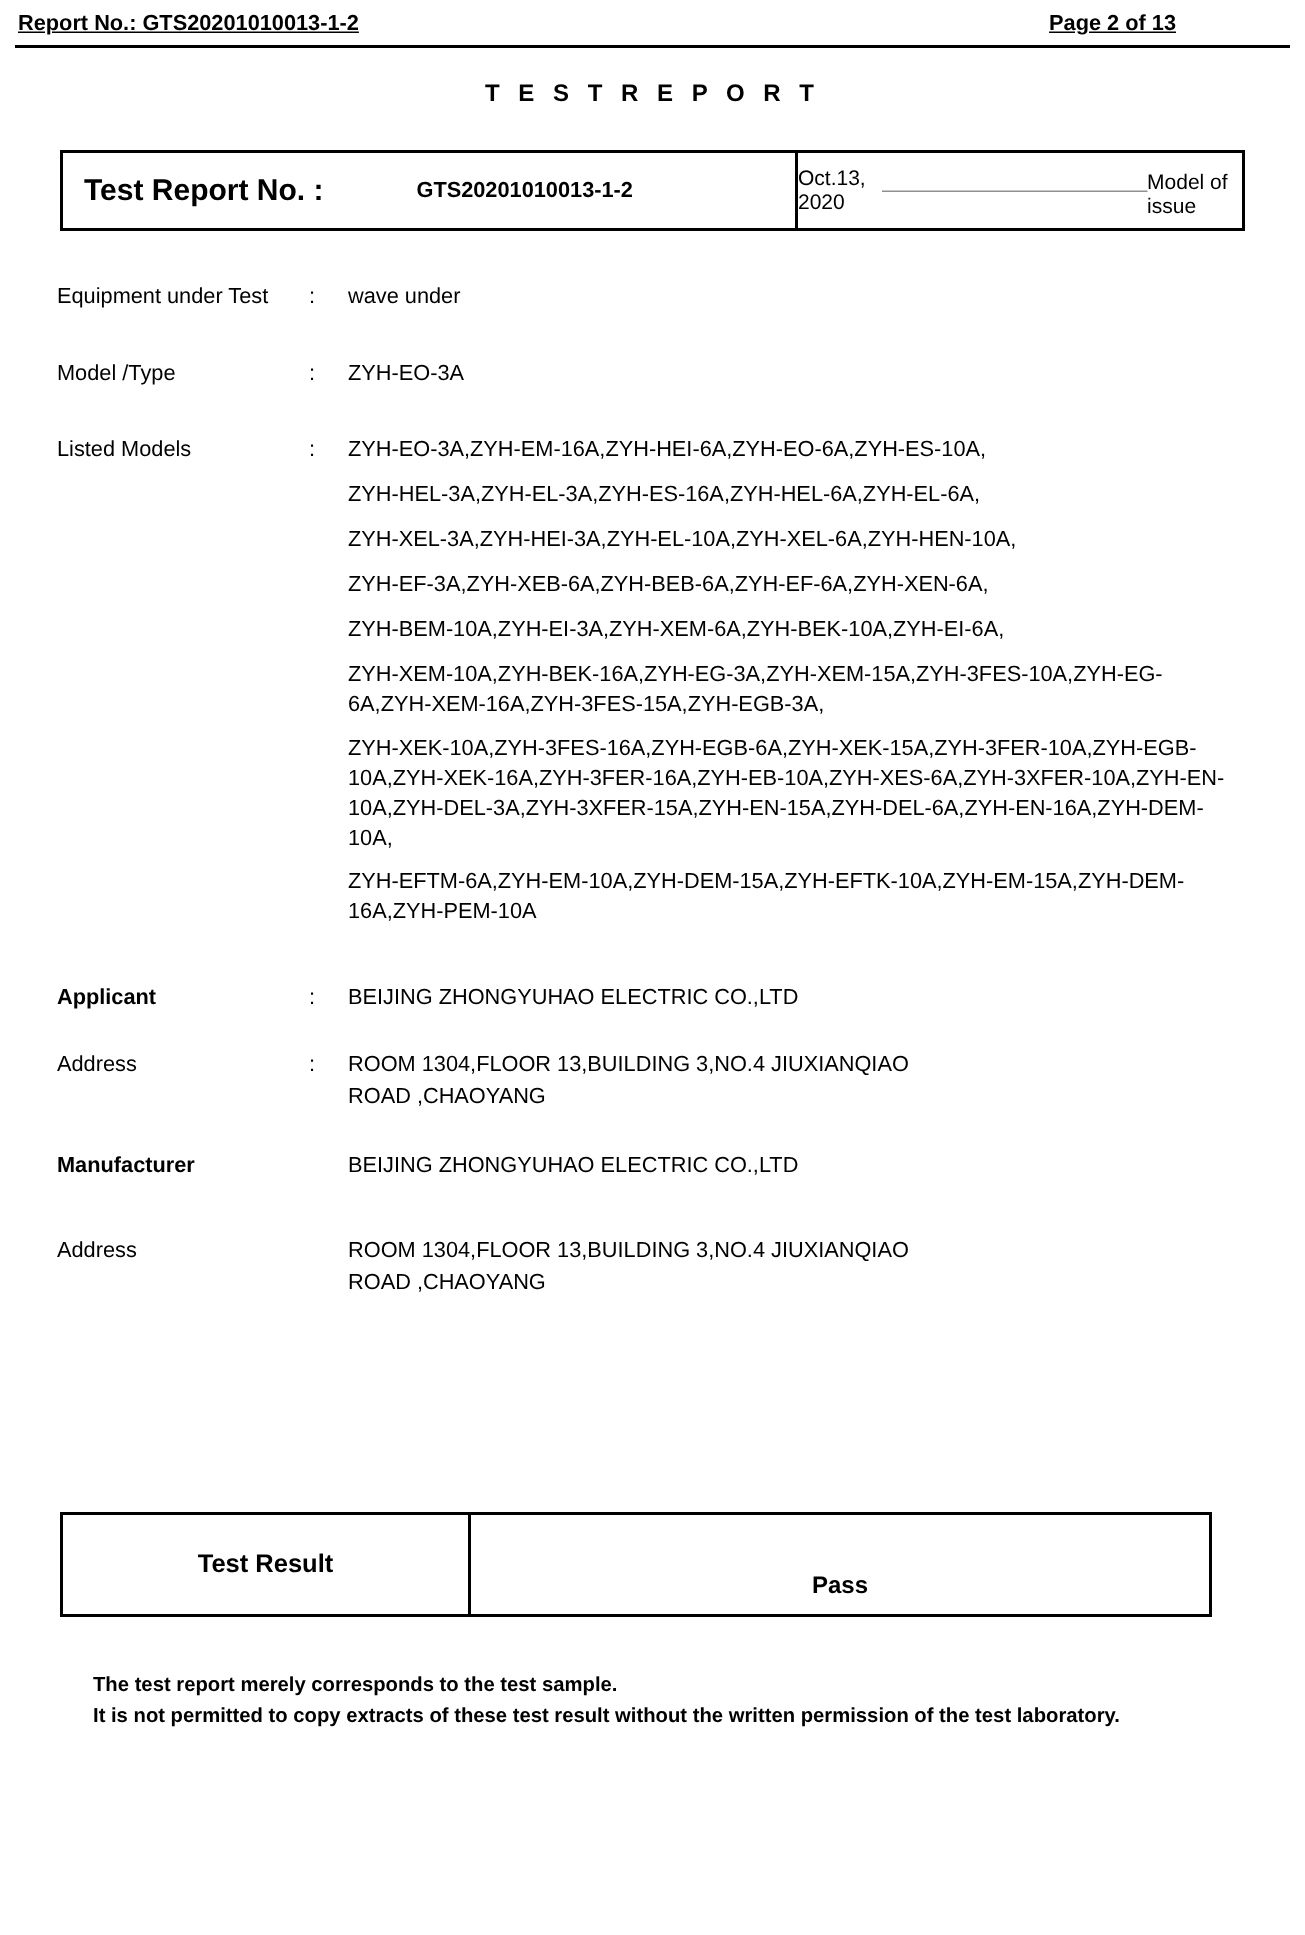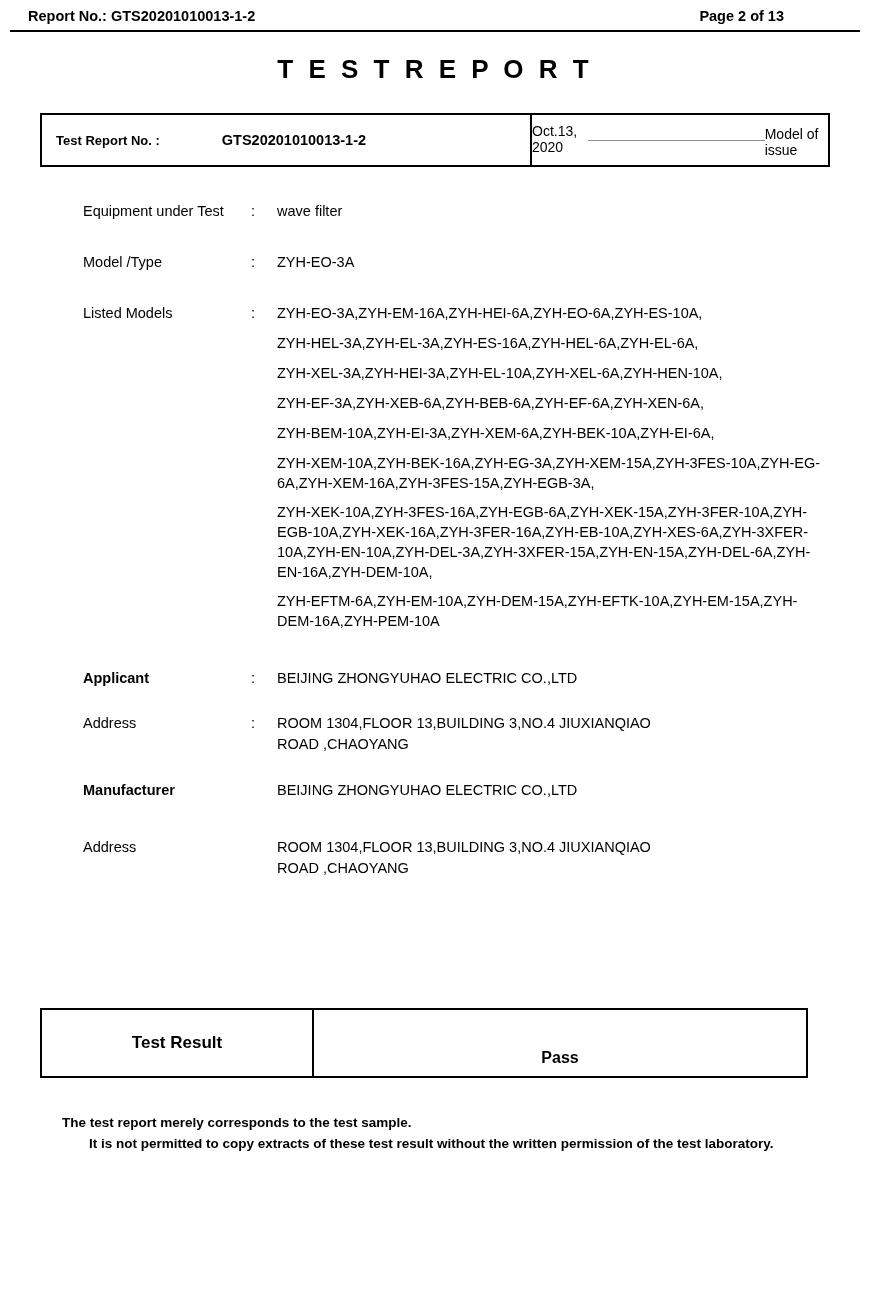--- a/index.html
+++ b/index.html
@@ -23,55 +23,56 @@
     position: relative;
   }
 
   
   .header {
     display: flex;
     justify-content: space-between;
     align-items: baseline;
     font-size: 14.5px;
     font-weight: bold;
-    padding: 8px 36px 0 28px;
+    padding: 8px 36px 0 12px;
+    text-decoration: underline;
   }
   .header .right {
     padding-right: 50px;
   }
   .header-rule {
     border-bottom: 2px solid #000;
     margin: 6px 10px 0 10px;
   }
 
   
   .doc-title {
     text-align: center;
-    font-size: 26px;
+    font-size: 16px;
     font-weight: bold;
     letter-spacing: 4px;
     margin-top: 22px;
   }
 
   
   .reportno-box {
     margin: 28px 40px 0 40px;
     border: 2px solid #000;
     display: flex;
     height: 50px;
   }
   .reportno-left {
     flex: 0 0 490px;
     display: flex;
     align-items: center;
     border-right: 2px solid #000;
     box-sizing: border-box;
   }
   .reportno-label {
-    font-size: 13px;
+    font-size: 20px;
     font-weight: bold;
     padding-left: 14px;
     white-space: nowrap;
   }
   .reportno-value {
     font-size: 14.5px;
     font-weight: bold;
     margin-left: 62px;
   }
   .reportno-right {
@@ -89,21 +90,21 @@
     border-top: 1px solid #8f8f8f;
     margin: 0 auto;
   }
   .reportno-right .caption {
     padding-top: 3px;
   }
 
   
   .fields {
     margin: 34px 0 0 0;
-    padding: 0 40px 0 83px;
+    padding: 0 40px 0 38px;
     font-size: 14.5px;
   }
   .field-row {
     display: flex;
     align-items: flex-start;
     margin-bottom: 22px;
   }
   .field-label {
     flex: 0 0 168px;
     line-height: 1.45;
@@ -168,21 +169,21 @@
   
   .footnote {
     position: absolute;
     left: 62px;
     right: 38px;
     top: 1113px;
     font-size: 13.5px;
     line-height: 1.55;
   }
   .footnote p { margin: 0; font-weight: bold; }
-  .footnote p.justify { text-align: justify; margin-left: 27px; }
+  .footnote p.justify { text-align: justify; }
 </style>
 </head>
 <body>
 
 <div class="page">
 
   <div class="header">
     <div class="left">Report No.: GTS20201010013-1-2</div>
     <div class="right">Page 2 of 13</div>
   </div>
@@ -200,21 +201,21 @@
       <div class="sep"></div>
       <div class="caption">Model of issue</div>
     </div>
   </div>
 
   <div class="fields">
 
     <div class="field-row row-eut">
       <div class="field-label">Equipment under Test</div>
       <div class="field-colon">:</div>
-      <div class="field-value">wave filter</div>
+      <div class="field-value">wave under</div>
     </div>
 
     <div class="field-row row-model">
       <div class="field-label">Model /Type</div>
       <div class="field-colon">:</div>
       <div class="field-value">ZYH-EO-3A</div>
     </div>
 
     <div class="field-row row-models">
       <div class="field-label">Listed Models</div>

